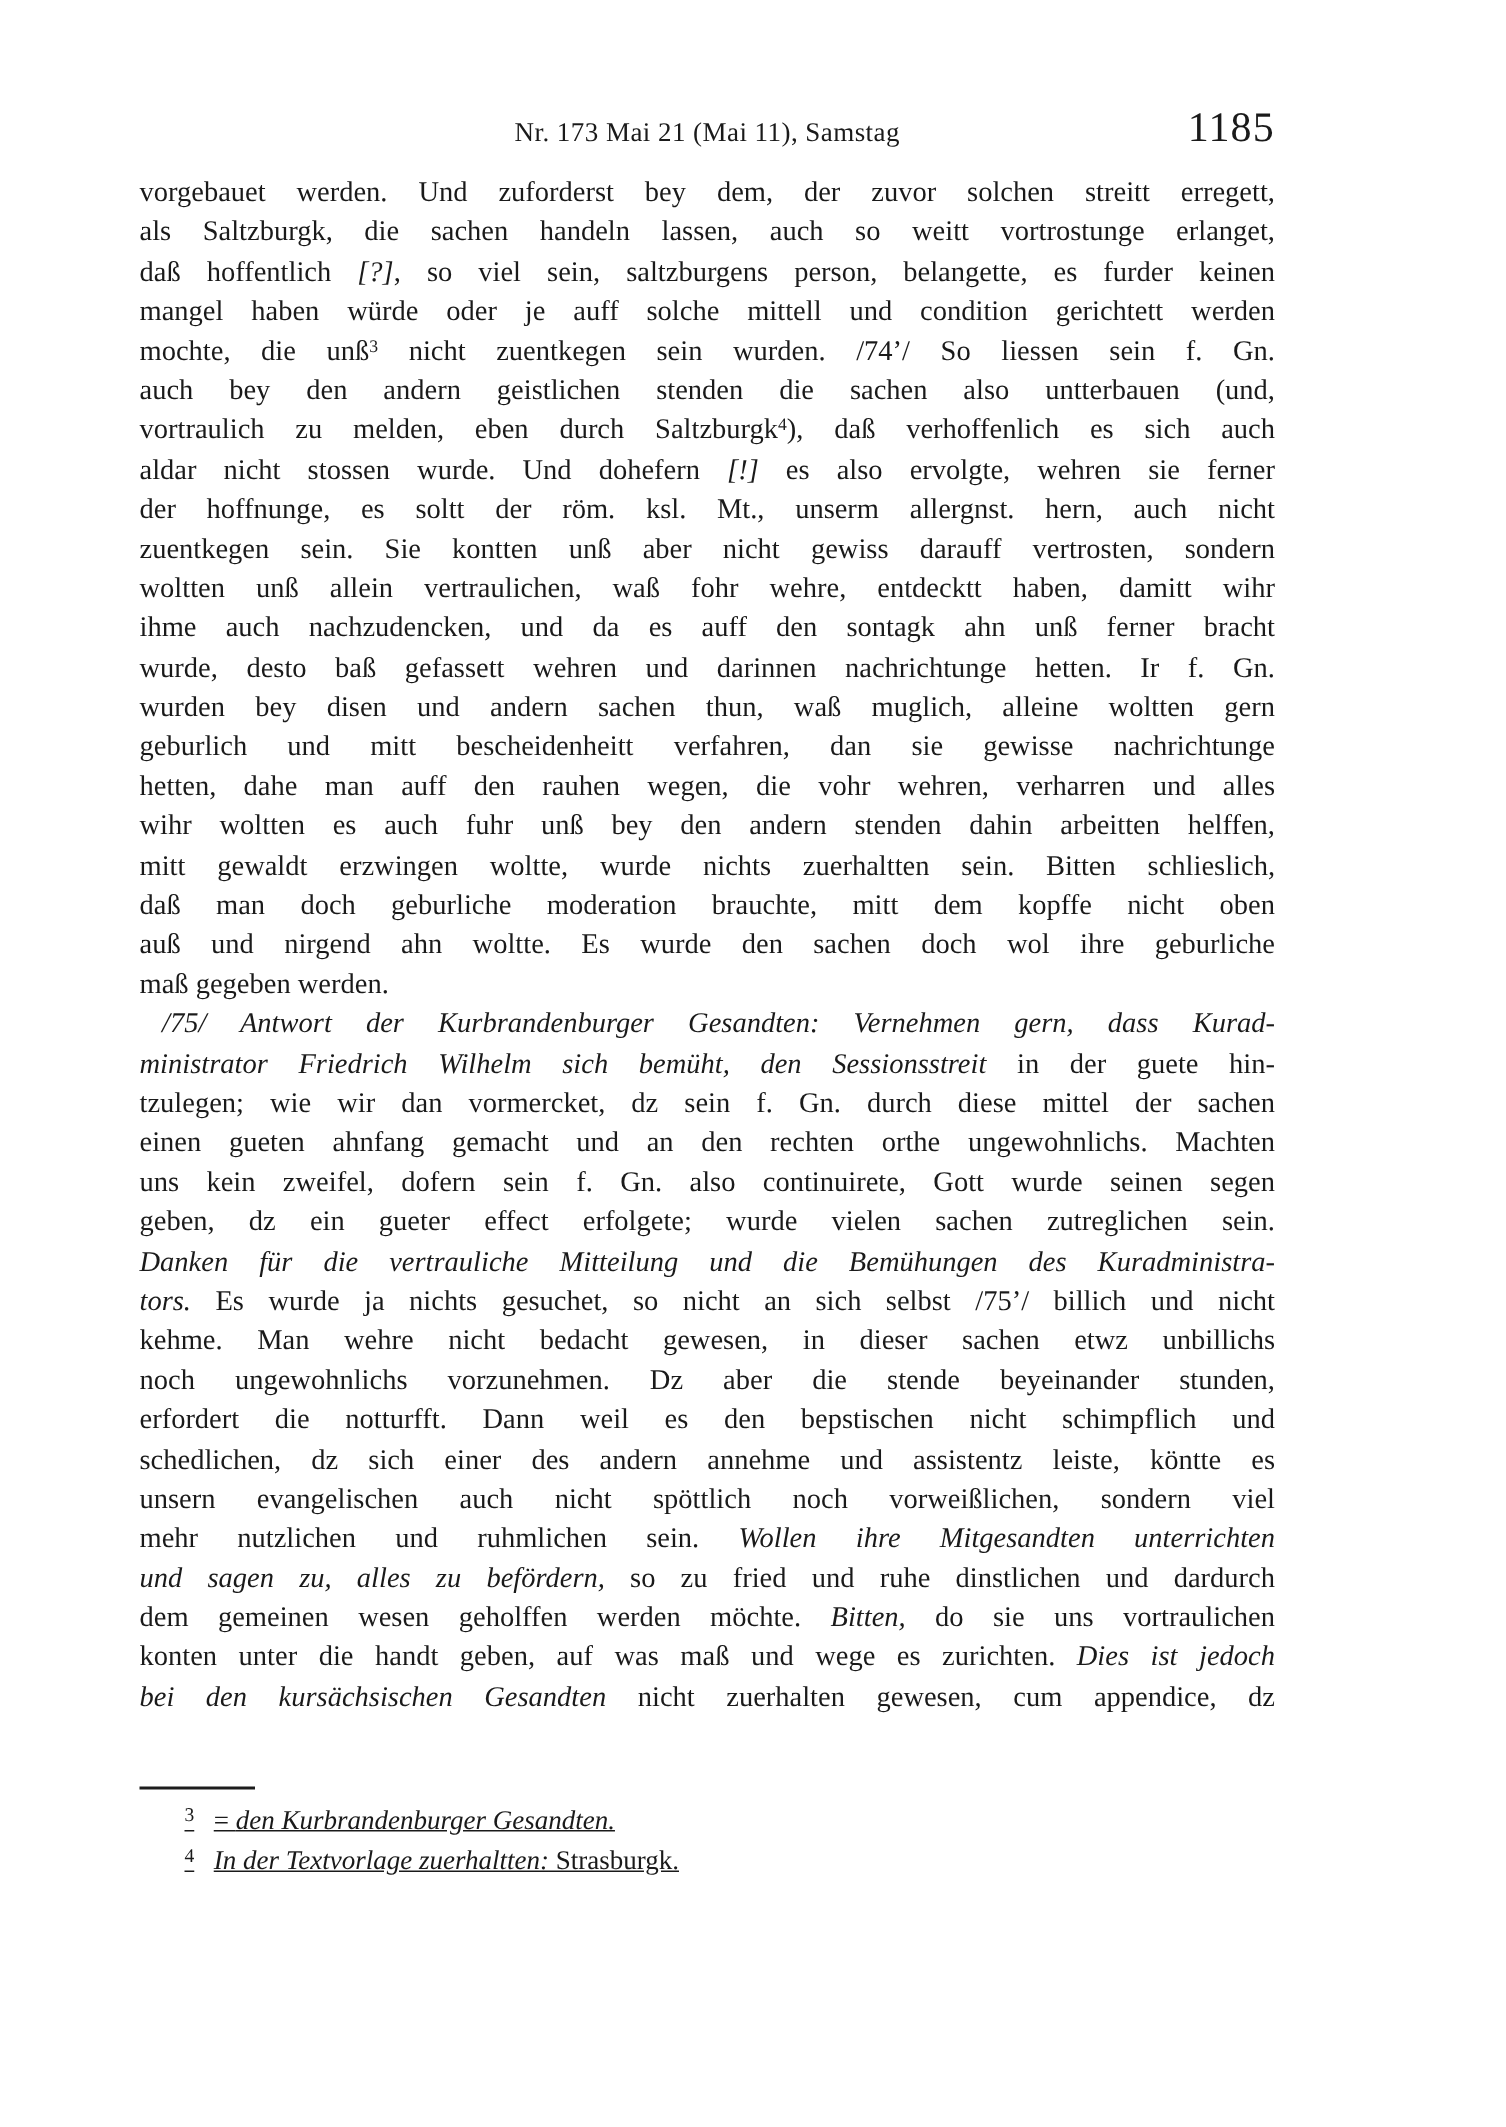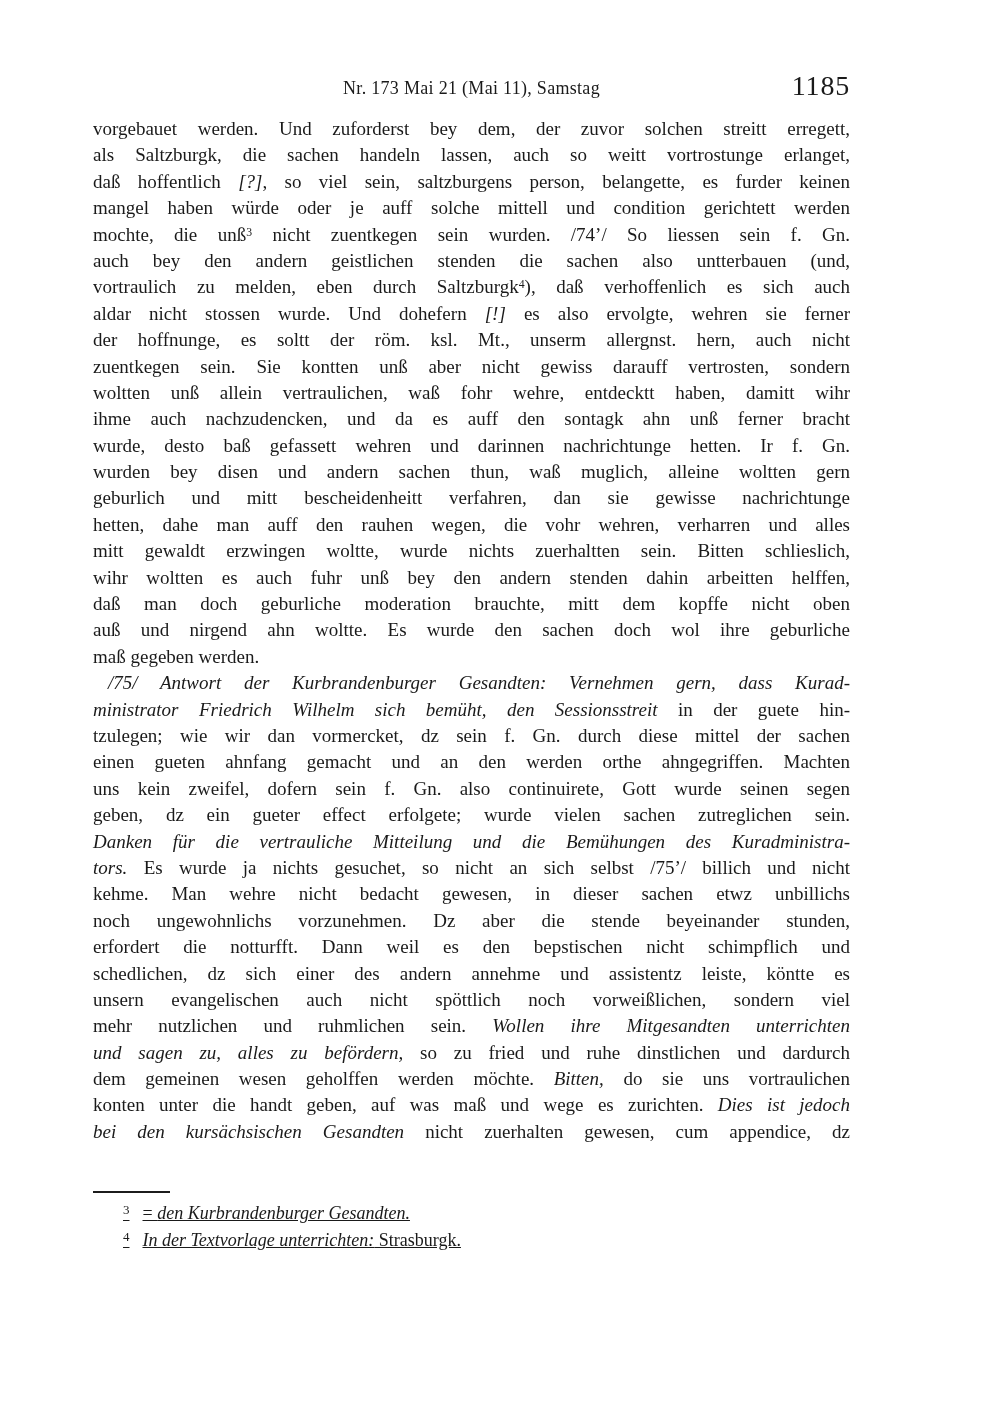--- a/index.html
+++ b/index.html
@@ -118,46 +118,46 @@
       <div class="line"><span class="s-r">vortraulich zu melden, eben durch Saltzburgk</span><span class="s-sup">4</span><span class="s-r">), daß verhoffenlich es sich auch</span></div>
       <div class="line"><span class="s-r">aldar nicht stossen wurde. Und dohefern </span><span class="s-i">[!]</span><span class="s-r"> es also ervolgte, wehren sie ferner</span></div>
       <div class="line"><span class="s-r">der hoffnunge, es soltt der röm. ksl. Mt., unserm allergnst. hern, auch nicht</span></div>
       <div class="line"><span class="s-r">zuentkegen sein. Sie kontten unß aber nicht gewiss darauff vertrosten, sondern</span></div>
       <div class="line"><span class="s-r">woltten unß allein vertraulichen, waß fohr wehre, entdecktt haben, damitt wihr</span></div>
       <div class="line"><span class="s-r">ihme auch nachzudencken, und da es auff den sontagk ahn unß ferner bracht</span></div>
       <div class="line"><span class="s-r">wurde, desto baß gefassett wehren und darinnen nachrichtunge hetten. Ir f. Gn.</span></div>
       <div class="line"><span class="s-r">wurden bey disen und andern sachen thun, waß muglich, alleine woltten gern</span></div>
       <div class="line"><span class="s-r">geburlich und mitt bescheidenheitt verfahren, dan sie gewisse nachrichtunge</span></div>
       <div class="line"><span class="s-r">hetten, dahe man auff den rauhen wegen, die vohr wehren, verharren und alles</span></div>
+      <div class="line"><span class="s-r">wihr woltten es auch fuhr unß bey den andern stenden dahin arbeitten helffen,</span></div>
       <div class="line"><span class="s-r">mitt gewaldt erzwingen woltte, wurde nichts zuerhaltten sein. Bitten schlieslich,</span></div>
-      <div class="line"><span class="s-r">wihr woltten es auch fuhr unß bey den andern stenden dahin arbeitten helffen,</span></div>
       <div class="line"><span class="s-r">daß man doch geburliche moderation brauchte, mitt dem kopffe nicht oben</span></div>
       <div class="line"><span class="s-r">auß und nirgend ahn woltte. Es wurde den sachen doch wol ihre geburliche</span></div>
       <div class="line no-just"><span class="s-r">maß gegeben werden.</span></div>
       <div class="line indent"><span class="s-i">/75/ Antwort der Kurbrandenburger Gesandten: Vernehmen gern, dass Kurad-</span></div>
       <div class="line"><span class="s-i">ministrator Friedrich Wilhelm sich bemüht, den Sessionsstreit</span><span class="s-r"> in der guete hin-</span></div>
       <div class="line"><span class="s-r">tzulegen; wie wir dan vormercket, dz sein f. Gn. durch diese mittel der sachen</span></div>
-      <div class="line"><span class="s-r">einen gueten ahnfang gemacht und an den werden orthe ahngegriffen. Machten</span></div>
+      <div class="line"><span class="s-r">einen gueten ahnfang gemacht und an den rechten orthe ungewohnlichs. Machten</span></div>
       <div class="line"><span class="s-r">uns kein zweifel, dofern sein f. Gn. also continuirete, Gott wurde seinen segen</span></div>
       <div class="line"><span class="s-r">geben, dz ein gueter effect erfolgete; wurde vielen sachen zutreglichen sein.</span></div>
       <div class="line"><span class="s-i">Danken für die vertrauliche Mitteilung und die Bemühungen des Kuradministra-</span></div>
       <div class="line"><span class="s-i">tors.</span><span class="s-r"> Es wurde ja nichts gesuchet, so nicht an sich selbst /75’/ billich und nicht</span></div>
       <div class="line"><span class="s-r">kehme. Man wehre nicht bedacht gewesen, in dieser sachen etwz unbillichs</span></div>
       <div class="line"><span class="s-r">noch ungewohnlichs vorzunehmen. Dz aber die stende beyeinander stunden,</span></div>
       <div class="line"><span class="s-r">erfordert die notturfft. Dann weil es den bepstischen nicht schimpflich und</span></div>
       <div class="line"><span class="s-r">schedlichen, dz sich einer des andern annehme und assistentz leiste, köntte es</span></div>
       <div class="line"><span class="s-r">unsern evangelischen auch nicht spöttlich noch vorweißlichen, sondern viel</span></div>
       <div class="line"><span class="s-r">mehr nutzlichen und ruhmlichen sein. </span><span class="s-i">Wollen ihre Mitgesandten unterrichten</span></div>
       <div class="line"><span class="s-i">und sagen zu, alles zu befördern,</span><span class="s-r"> so zu fried und ruhe dinstlichen und dardurch</span></div>
       <div class="line"><span class="s-r">dem gemeinen wesen geholffen werden möchte. </span><span class="s-i">Bitten,</span><span class="s-r"> do sie uns vortraulichen</span></div>
       <div class="line"><span class="s-r">konten unter die handt geben, auf was maß und wege es zurichten. </span><span class="s-i">Dies ist jedoch</span></div>
       <div class="line"><span class="s-i">bei den kursächsischen Gesandten</span><span class="s-r"> nicht zuerhalten gewesen, cum appendice, dz</span></div>
     </div>
 
   <div class="page-footer">
     <div class="footnote-rule"></div>
     <div>
         <div class="footnote"><span class="fn-marker">3</span><span class="s-r">= </span><span class="s-i">den Kurbrandenburger Gesandten.</span></div>
-        <div class="footnote"><span class="fn-marker">4</span><span class="s-i">In der Textvorlage unterrichten:</span><span class="s-r"> Strasburgk.</span></div>
+        <div class="footnote"><span class="fn-marker">4</span><span class="s-i">In der Textvorlage zuerhaltten:</span><span class="s-r"> Strasburgk.</span></div>
       </div>
   </div>
 
 </div>
 
 </body></html>

